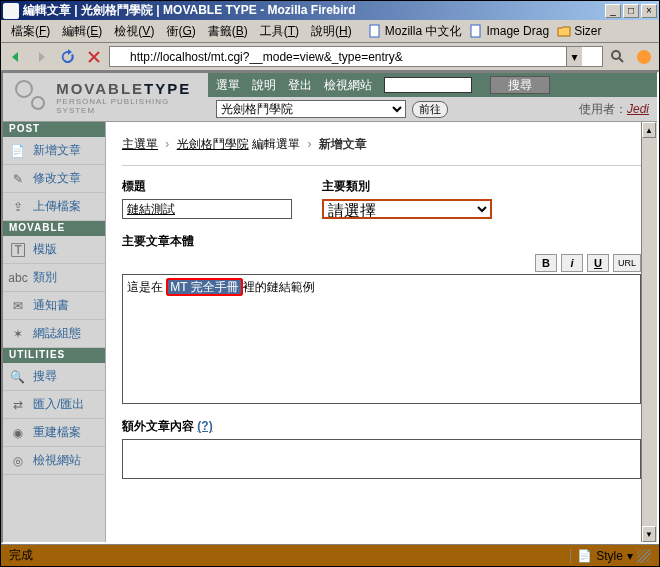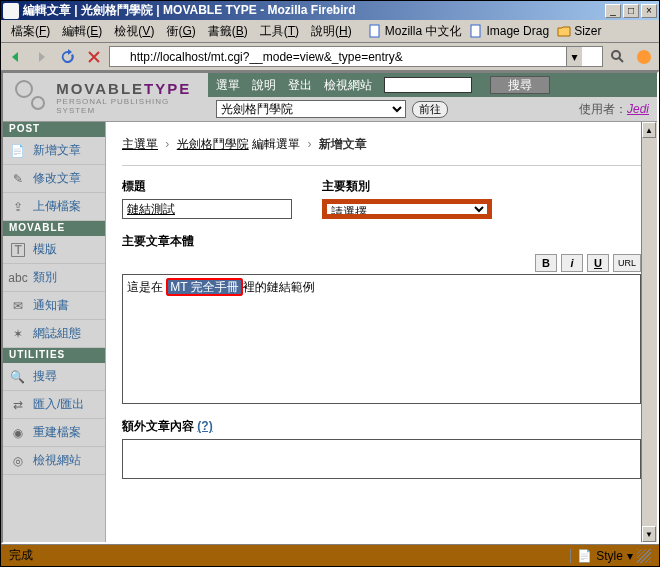--- a/index.html
+++ b/index.html
@@ -28,54 +28,54 @@
 .content { flex: 1; background: #d4d0c8; display: flex; flex-direction: column; border: 2px solid; border-color: #808080 #fff #fff #808080; overflow: hidden; }
 
 .mt-header { height: 49px; background: #d4d4d4; display: flex; border-bottom: 1px solid #999; }
 .mt-logo { width: 205px; display: flex; align-items: center; padding-left: 10px; }
 .logo-gears { width: 38px; height: 38px; position: relative; }
 .gear { position: absolute; border-radius: 50%; border: 2px solid #999; }
 .gear1 { width: 18px; height: 18px; top: 2px; left: 2px; }
 .gear2 { width: 14px; height: 14px; top: 18px; left: 18px; }
 .logo-text { margin-left: 6px; }
 .logo-text .big { font-size: 15px; font-weight: bold; letter-spacing: 2px; color: #555; font-family: Arial; }
-.logo-text .big .light { color: #701a75; }
+.logo-text .big .light { color: #0f172a; }
 .logo-text .small { font-size: 8px; letter-spacing: 1px; color: #888; font-family: Arial; }
 
 .mt-topbar { flex: 1; display: flex; flex-direction: column; }
 .mt-topbar-row1 { height: 24px; background: #5a7a6a; display: flex; align-items: center; padding: 0 8px; gap: 12px; }
 .mt-nav-link { color: white; font-size: 12px; cursor: pointer; }
 .mt-search-input { width: 88px; height: 16px; border: 1px solid #333; font-size: 11px; padding: 0 2px; }
 .mt-search-btn { width: 60px; height: 18px; background: #888; color: white; border: 1px solid #555; cursor: pointer; font-size: 12px; text-align: center; margin-left: 6px; }
 .mt-topbar-row2 { height: 24px; background: #d4d4d4; display: flex; align-items: center; padding: 0 8px; }
 .blog-select { width: 190px; height: 18px; border: 1px solid #666; font-size: 12px; background: white; }
 .go-btn { margin-left: 6px; border: 1px solid #666; border-radius: 8px; padding: 0 6px; font-size: 11px; cursor: pointer; background: #eee; }
 .user-label { margin-left: auto; font-size: 12px; color: #555; }
-.user-link { color: #a21caf; text-decoration: underline; font-style: italic; cursor: pointer; }
+.user-link { color: #7f1d1d; text-decoration: underline; font-style: italic; cursor: pointer; }
 
 .mt-body { flex: 1; display: flex; background: #d4d4d4; overflow: hidden; }
 
 .sidebar { width: 103px; background: #d4d4d4; border-right: 1px solid #aaa; }
 .side-hdr { height: 15px; background: #5a7a6a; color: white; font-size: 10px; font-weight: bold; padding: 1px 6px; letter-spacing: 1px; font-family: Arial; }
 .side-item { height: 28px; display: flex; align-items: center; padding: 0 6px; cursor: pointer; border-bottom: 1px solid #c0c0c0; font-size: 12px; color: #369; }
 .side-icon { width: 18px; height: 18px; margin-right: 6px; display: flex; align-items: center; justify-content: center; color: #666; }
 
 .main { flex: 1; background: white; padding: 10px 16px; overflow: auto; position: relative; }
 .breadcrumb { font-size: 12px; padding: 4px 0 12px; }
 .breadcrumb a { color: #000000; text-decoration: underline; cursor: pointer; }
 .breadcrumb .cur { color: #333; font-weight: bold; }
 .bc-sep { color: #888; margin: 0 4px; }
 
 .hr { border: none; border-top: 1px solid #ccc; margin-bottom: 12px; }
 
 .form-row { display: flex; gap: 30px; margin-bottom: 8px; }
 .form-col { display: flex; flex-direction: column; }
 .form-label { font-size: 12px; font-weight: bold; margin-bottom: 4px; }
 .text-input { width: 170px; height: 20px; border: 1px solid #555; padding: 0 4px; font-size: 12px; text-decoration: underline; }
-.select-input { width: 170px; height: 20px; border: 5px solid #c2410c; font-size: 12px; background: white; }
+.select-input { width: 170px; height: 20px; border: 2px solid #c2410c; font-size: 16px; background: white; }
 
 .section-label { font-size: 12px; font-weight: bold; margin: 14px 0 4px; }
 .format-bar { display: flex; justify-content: flex-end; gap: 4px; margin-bottom: 2px; }
 .fmt-btn { width: 22px; height: 18px; border: 1px solid #999; background: #eee; font-size: 11px; font-family: Arial; display: flex; align-items: center; justify-content: center; cursor: pointer; font-weight: bold; }
 .fmt-btn.i { font-style: italic; }
 .fmt-btn.u { text-decoration: underline; }
 .fmt-btn.url { width: 28px; font-weight: normal; font-size: 9px; }
 
 .textarea-big { width: 100%; height: 130px; border: 1px solid #555; padding: 4px; font-size: 12px; resize: none; outline: none; }
 .textarea-small { width: 100%; height: 40px; border: 1px solid #555; padding: 4px; font-size: 12px; resize: none; }

